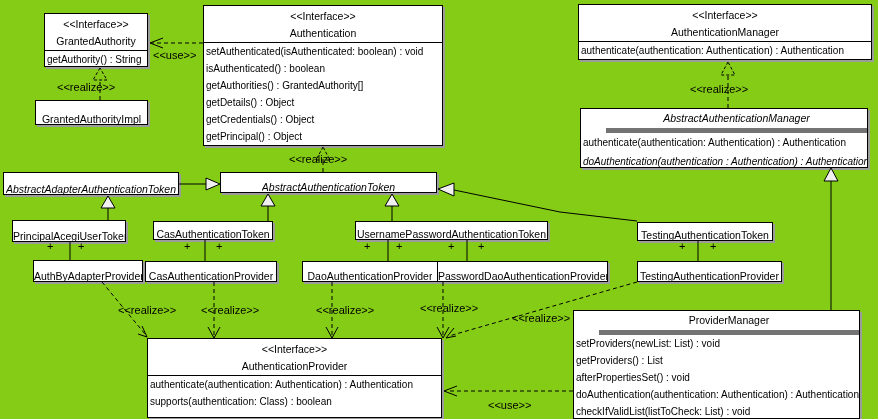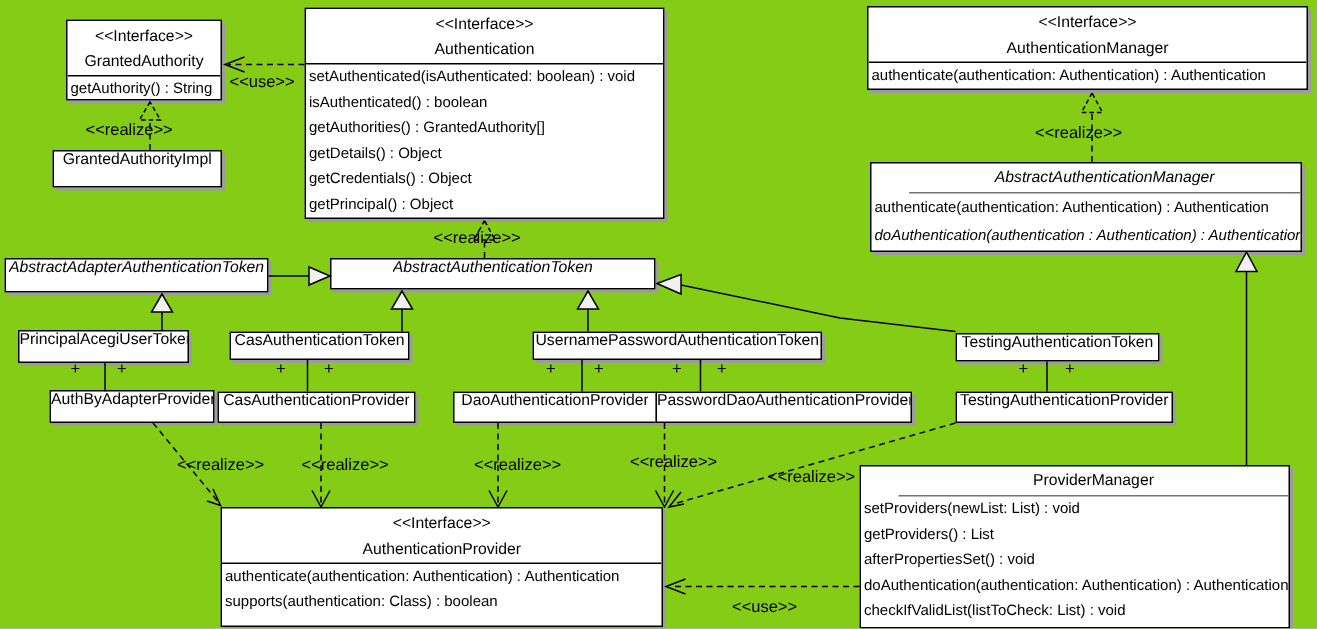--- a/index.html
+++ b/index.html
@@ -1,23 +1,23 @@
 <!DOCTYPE html>
 <html><head>
 <meta charset="utf-8">
 <style>
   html,body{margin:0;padding:0;}
   body{background:#f0f0f0;font-family:"Liberation Sans",sans-serif;color:#000;}
   #canvas{position:relative;width:878px;height:419px;background:#84cc16;overflow:hidden;}
   .box{position:absolute;background:#ffffff;border:1px solid #000;box-shadow:2px 2px 0 #9c9c9c;box-sizing:border-box;overflow:hidden;font-size:10.5px;}
-  .single{display:flex;align-items:flex-start;justify-content:center;}
+  .single{display:flex;align-items:flex-end;justify-content:center;}
   .single .cname{line-height:1;}
   .hdr{border-bottom:1px solid #000;padding-top:2px;}
   .stereo,.cname{text-align:center;white-space:nowrap;overflow:hidden;line-height:17px;}
-  .hdr1{border-bottom:1px solid #737373;margin-left:25px;}
+  .hdr1{border-bottom:5px solid #737373;margin-left:25px;}
   .hdr1 .cname{line-height:19px;}
   .m{white-space:nowrap;overflow:hidden;line-height:17px;padding-left:2px;font-size:10px;}
   .m.tall{line-height:19px;}
   .it{font-style:italic;}
   svg#wires{position:absolute;left:0;top:0;pointer-events:none;}
   .lbl{position:absolute;font-size:11px;white-space:nowrap;}
   .plus{position:absolute;font-size:11px;}
 </style>
 </head>
 <body>

